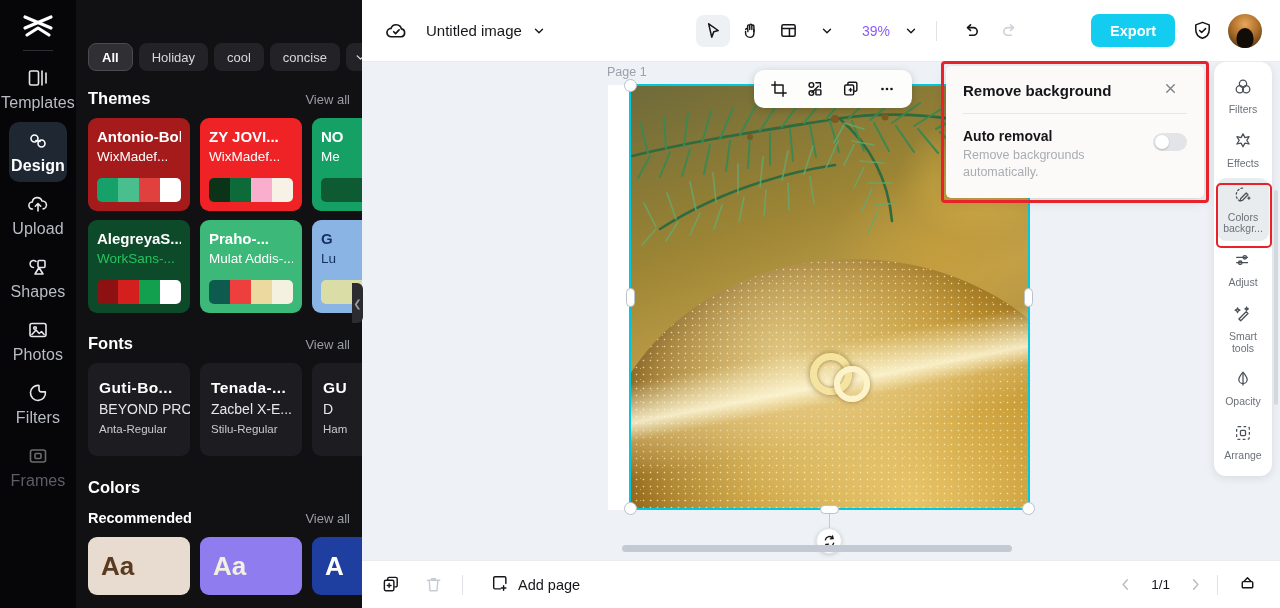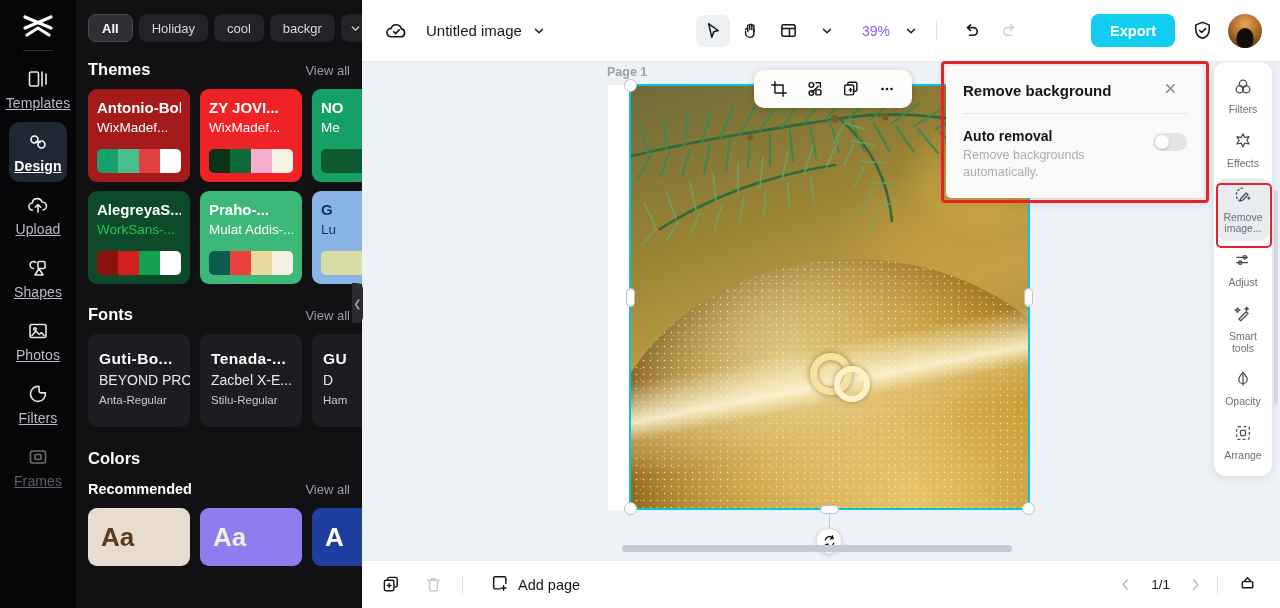--- a/index.html
+++ b/index.html
@@ -18,35 +18,35 @@
   }
   .rail-logo { width: 40px; height: 34px; display: flex; align-items: center; justify-content: center; margin-bottom: 4px; }
   .rail-sep { width: 30px; height: 1px; background: #2e2e33; margin: 2px 0 8px; }
   .rail-item {
     width: 58px; height: 60px; border-radius: 10px; display: flex;
     flex-direction: column; align-items: center; justify-content: center;
     gap: 4px; margin-bottom: 3px; cursor: pointer;
   }
   .rail-item.active { background: #1f2733; }
   .rail-item .ico { width: 24px; height: 24px; display: block; }
-  .rail-item .lbl { font-size: 14px; color: #b9bcc4; letter-spacing: .1px; text-decoration: underline; }
+  .rail-item .lbl { font-size: 16px; color: #b9bcc4; letter-spacing: .1px; }
   .rail-item.active .lbl { color: #ffffff; font-weight: bold; }
   .rail-item.dim .lbl { color: #5b5e66; }
   .rail-item.dim .ico { opacity: .45; }
 
   
   #panel {
     position: absolute; left: 76px; top: 0; width: 286px; height: 608px;
     background: #111114; overflow: hidden; z-index: 20;
   }
   #chips { display: flex; gap: 6px; padding: 14px 0 0 12px; align-items: center; }
   .chip {
     height: 28px; border-radius: 8px; background: #232327; color: #d8d9dd;
     font-size: 13px; display: flex; align-items: center; justify-content: center;
-    padding: 0 13px; white-space: nowrap; cursor: pointer; flex: 0 0 auto;
+    padding: 0 13px; white-space: nowrap; cursor: pointer; flex: 0 0 auto; margin-top: 29px;
   }
   .chip.active { background: #2f2f34; color: #fff; font-weight: bold; border: 1px solid #4a4a50; }
   .chip.caret { width: 30px; padding: 0; }
 
   .sec-head {
     display: flex; align-items: baseline; justify-content: space-between;
     padding: 0 12px; margin-top: 18px;
   }
   .sec-title { color: #fff; font-size: 16.5px; font-weight: bold; }
   .sec-title.sub { font-size: 14.5px; font-weight: bold; }
@@ -108,21 +108,21 @@
   #avatar::after {
     content: ""; position: absolute; left: 50%; bottom: 0; transform: translateX(-50%);
     width: 17px; height: 20px; border-radius: 50% 50% 40% 40%; background: #120c06;
   }
 
   
   #canvas {
     position: absolute; left: 362px; top: 62px; width: 918px; height: 498px;
     background: #eef1f5; overflow: hidden; z-index: 5;
   }
-  #page-label { position: absolute; left: 245px; top: 3px; font-size: 12.5px; color: #9aa1ab; font-weight: bold; }
+  #page-label { position: absolute; left: 245px; top: 3px; font-size: 12.5px; color: #9aa1ab; }
   #page-sheet { position: absolute; left: 246px; top: 23px; width: 420px; height: 425px; background: #fff; }
   #photo {
     position: absolute; left: 268px; top: 23px; width: 400px; height: 425px;
     overflow: hidden; background: #8a7b34;
   }
   #photo .bokeh {
     position: absolute; inset: 0;
     background:
       radial-gradient(ellipse 120px 90px at 88% 22%, rgba(214,176,70,.9), transparent 70%),
       radial-gradient(ellipse 160px 120px at 78% 40%, rgba(198,158,60,.85), transparent 72%),
@@ -314,21 +314,21 @@
     <span class="lbl">Frames</span>
   </div>
 </div>
 
 <div id="panel">
 
   <div id="chips">
     <div class="chip active">All</div>
     <div class="chip">Holiday</div>
     <div class="chip">cool</div>
-    <div class="chip">backgr</div>
+    <div class="chip">concise</div>
     <div class="chip caret">
       <svg width="13" height="13" viewBox="0 0 16 16" fill="none" stroke="#d8d9dd" stroke-width="1.7">
           <path d="M4 6l4 4 4-4" stroke-linecap="round" stroke-linejoin="round"></path>
         </svg>
     </div>
   </div>
 
   <div class="sec-head">
     <div class="sec-title">Themes</div>
     <div class="view-all">View all</div>
@@ -617,21 +617,21 @@
       </svg></span>
     <span class="rl">Effects</span>
   </div>
   <div class="rtool selected">
     <span>
       <svg width="20" height="20" viewBox="0 0 22 22" fill="none" stroke="#4a5058" stroke-width="1.4">
         <path d="M10.5 3.4A7.4 7.4 0 0 0 3.6 10.2M3.8 13a7.4 7.4 0 0 0 4.4 4.8" stroke-linecap="round" stroke-dasharray="1.8 2.4"></path>
         <path d="M8.5 14.8l6-6 2 2-6 6-2.6.6z" stroke-linejoin="round"></path>
         <path d="M17.5 13.2v2.4M16.3 14.4h2.4" stroke-linecap="round"></path>
       </svg></span>
-    <span class="rl">Remove image...</span>
+    <span class="rl">Colors backgr...</span>
   </div>
   <div class="rtool">
     <span>
       <svg width="20" height="20" viewBox="0 0 22 22" fill="none" stroke="#4a5058" stroke-width="1.4">
         <path d="M4 8h12M4 14h12" stroke-linecap="round"></path>
           <circle cx="13" cy="8" r="1.9"></circle>
           <circle cx="8" cy="14" r="1.9"></circle>
       </svg></span>
     <span class="rl">Adjust</span>
   </div>

